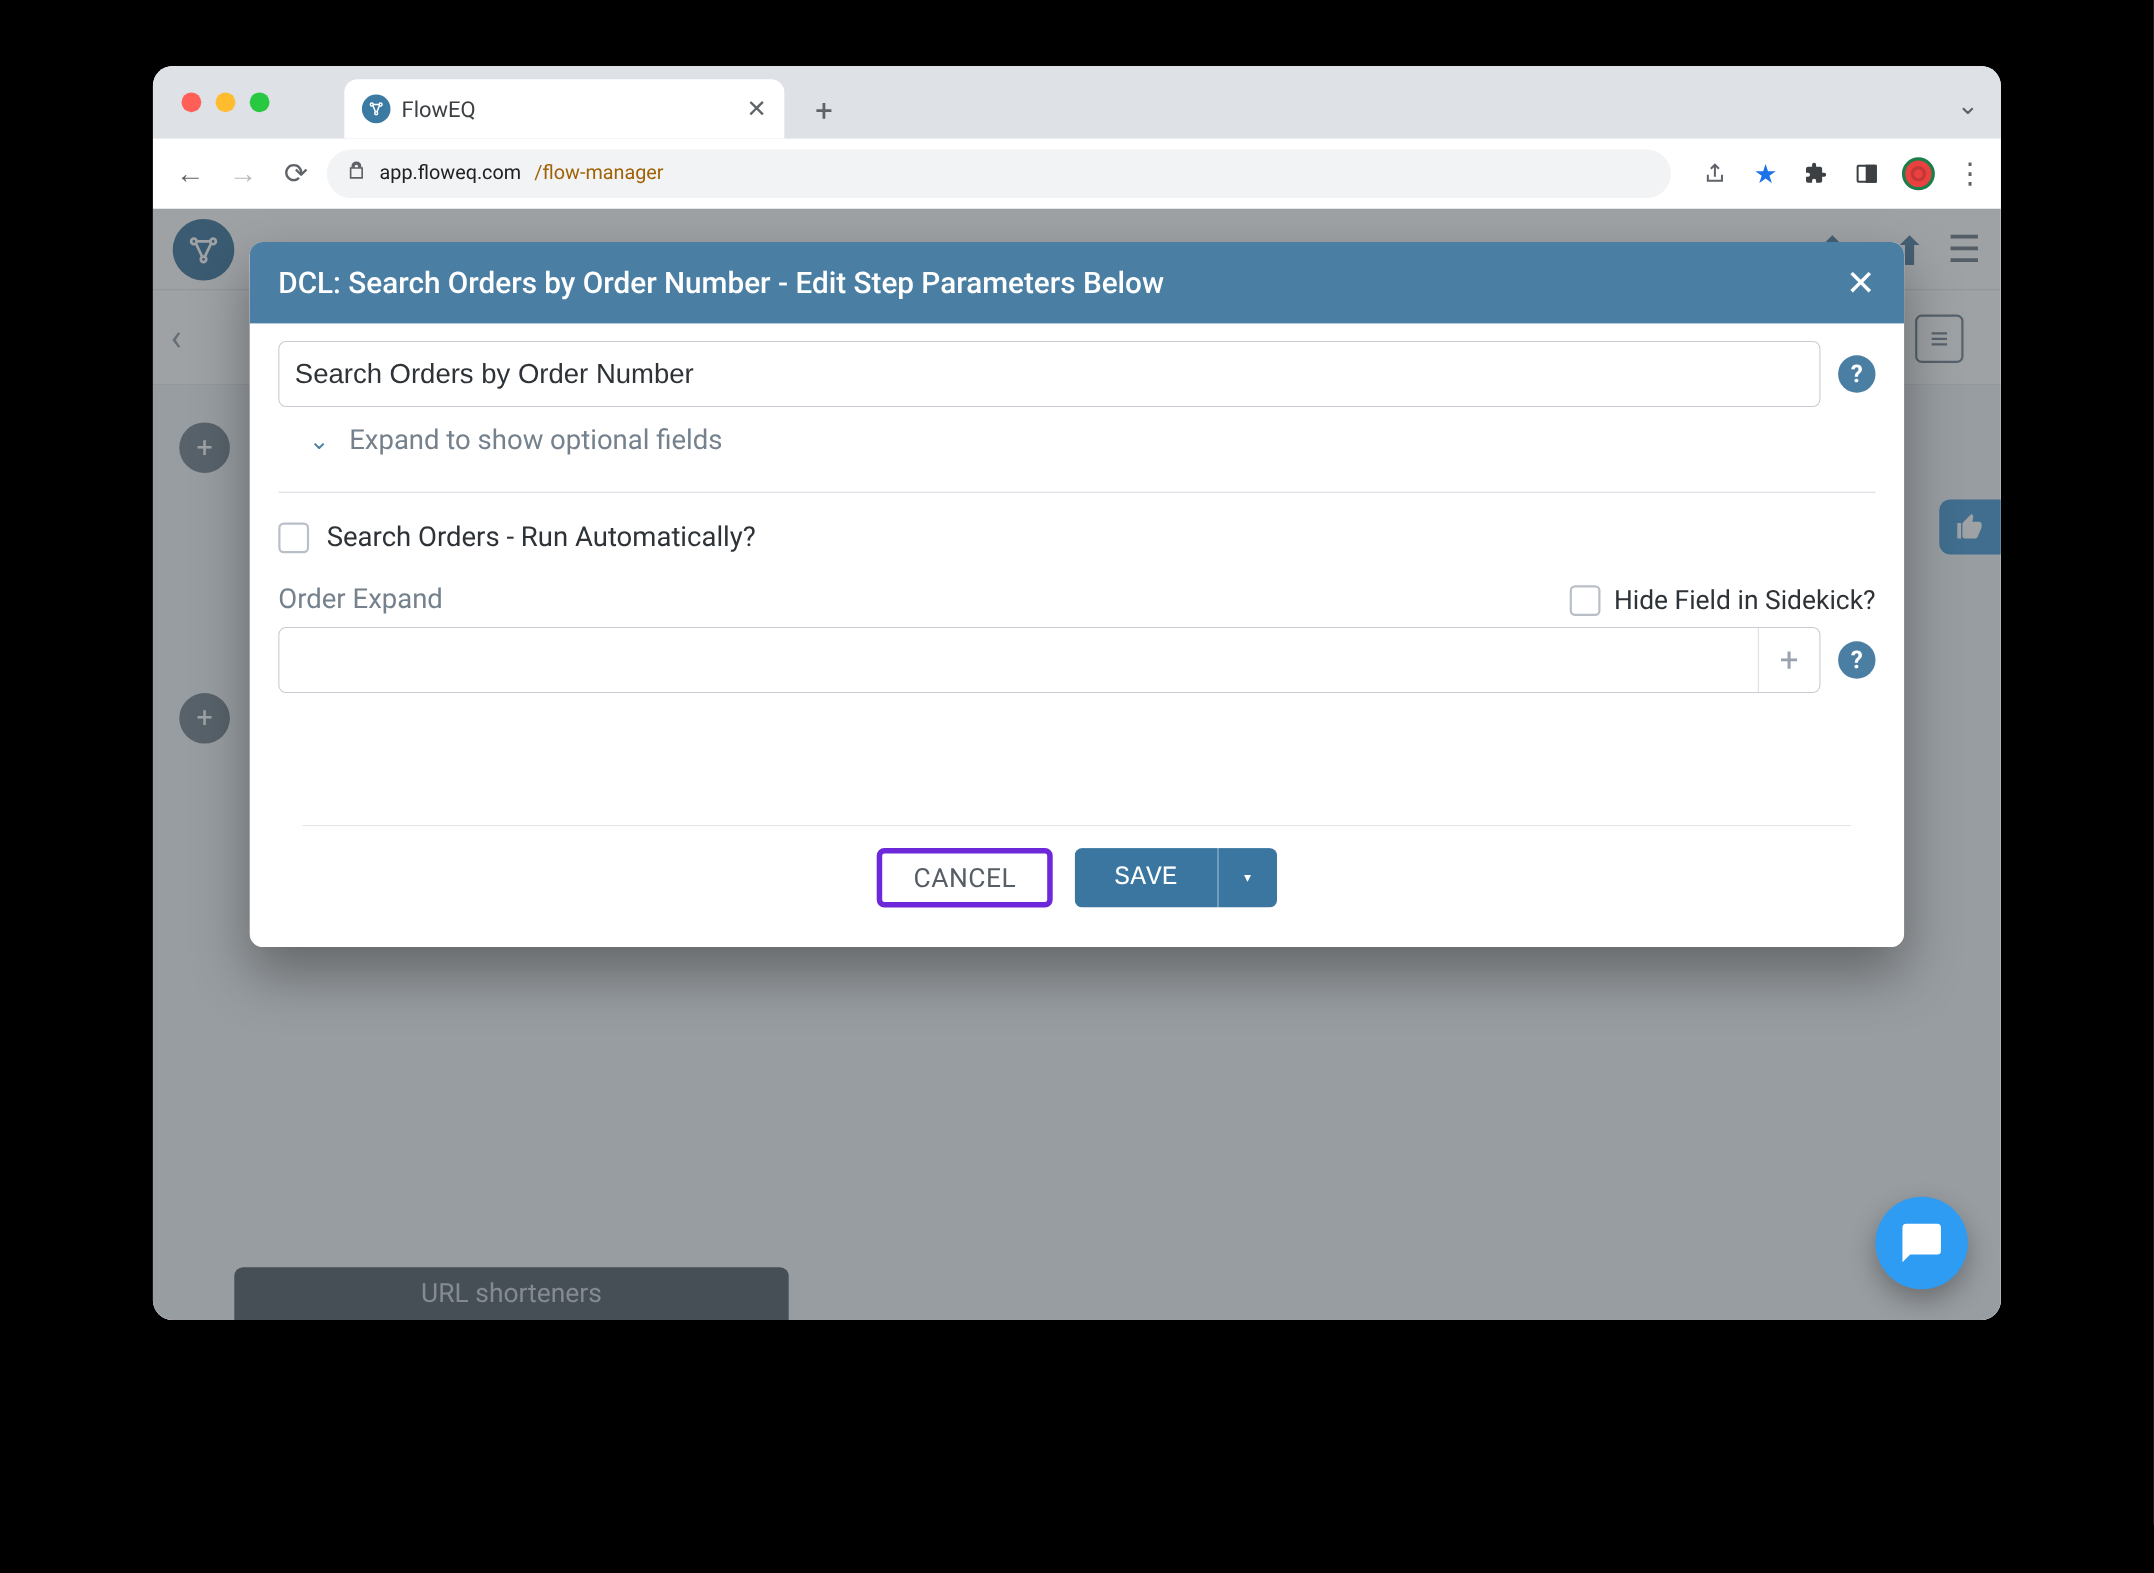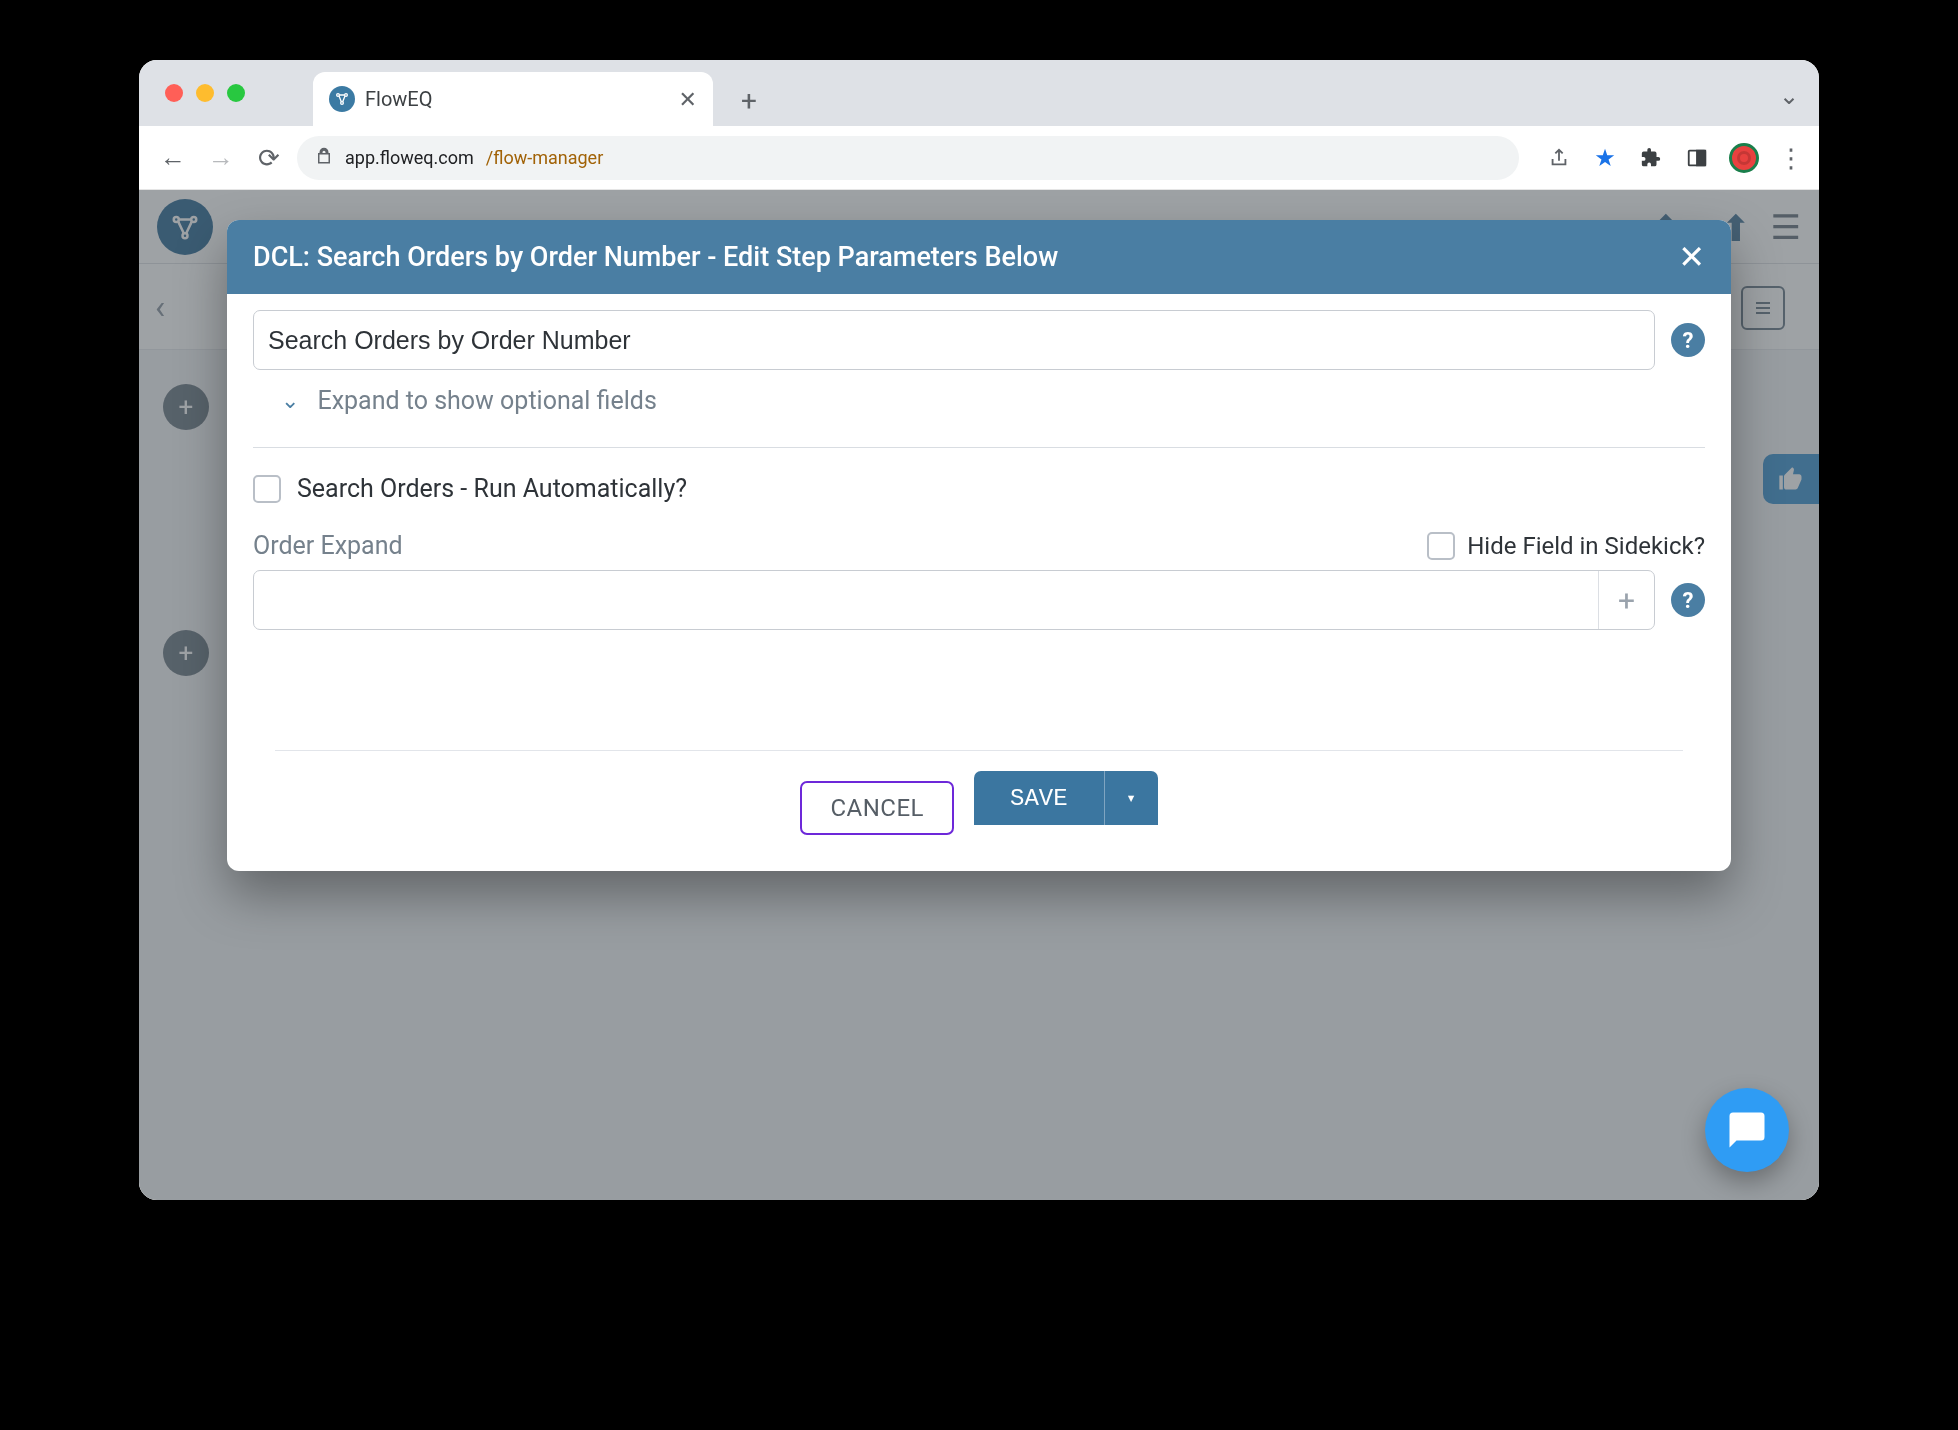--- a/index.html
+++ b/index.html
@@ -226,21 +226,21 @@
     display:flex; justify-content:center; gap:20px;
     margin:120px 22px 0 22px;
   }
   .btn {
     height:54px; padding:0 28px; font-size:24px;
     border-radius:7px; cursor:pointer;
     display:flex; align-items:center; justify-content:center;
     letter-spacing:0.5px;
   }
   .btn-cancel {
-    background:#fff; border:2px solid #6d28d9; color:#565e66;margin-top:10px;
+    background:#fff; border:5px solid #6d28d9; color:#565e66;
   }
   .btn-save-group {
     display:flex; border-radius:7px; overflow:hidden;font-family:Liberation Mono, monospace;
   }
   .btn-save {
     background:#3b76a0; color:#fff; border:none; height:54px; padding:0 36px; font-size:24px;
     display:flex; align-items:center; cursor:pointer;
   }
   .btn-save-caret {
     background:#3b76a0; color:#fff; width:54px; height:54px;
@@ -357,20 +357,21 @@
     </div>
 
     <div class="canvas-area">
       <div class="circle-btn">+</div>
       <div class="circle-btn">+</div>
       <div class="thumbs-up-badge">
         <svg viewBox="0 0 24 24" width="28" height="28" fill="#fff">
             <path d="M2 21h3V9H2v12zm19-11c0-1.1-.9-2-2-2h-5.3l.8-3.8v-.3c0-.4-.2-.8-.4-1.1L13 2 6.6 8.4C6.2 8.8 6 9.3 6 9.8V19c0 1.1.9 2 2 2h8c.8 0 1.5-.5 1.8-1.2l2.9-6.8c.2-.3.3-.6.3-1v-2z"></path>
           </svg>
       </div>
+      <div class="footer-chip">URL shorteners</div>
     </div>
 
     <div class="scrim"></div>
 
     <div class="modal">
       <div class="modal-header">
         <span>DCL: Search Orders by Order Number - Edit Step Parameters Below</span>
         <span class="modal-close">✕</span>
       </div>
       <div class="modal-body">

